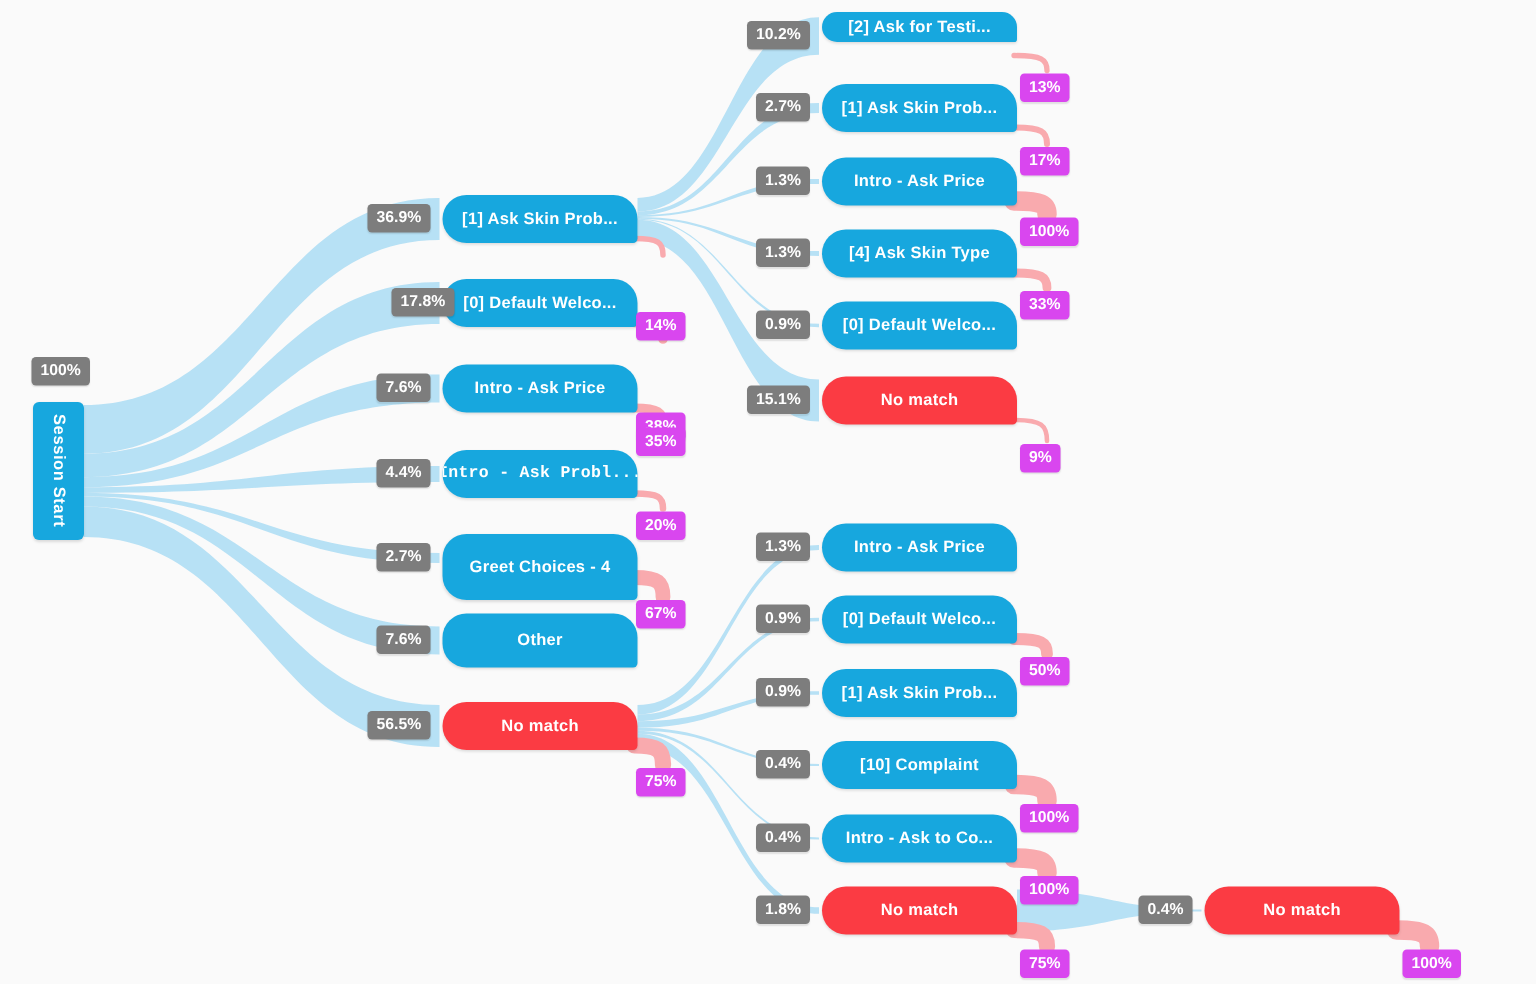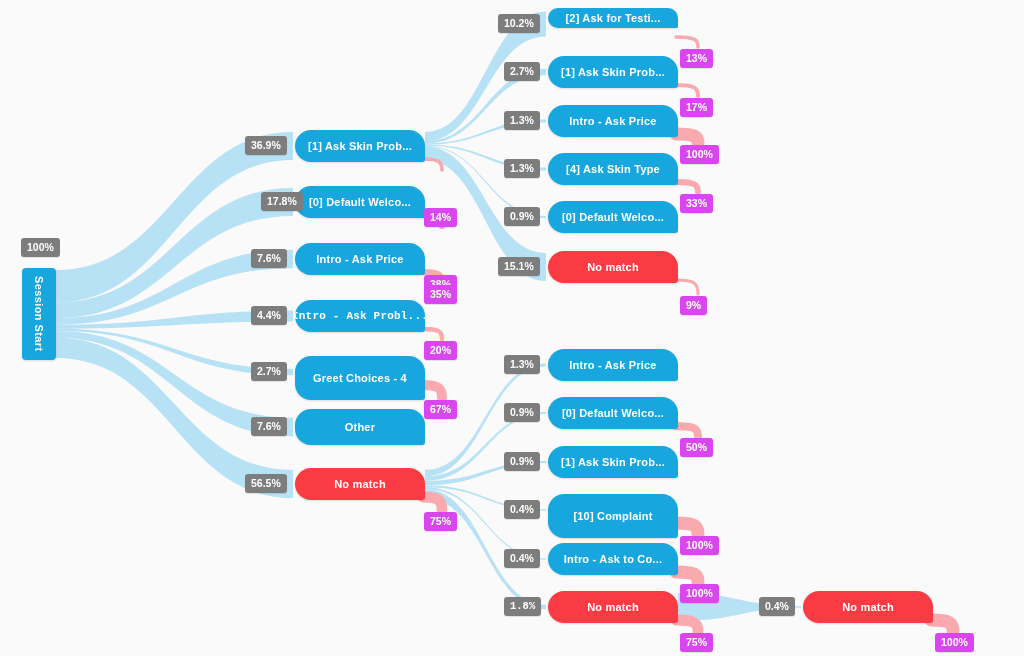--- a/index.html
+++ b/index.html
@@ -211,21 +211,21 @@
       </div>
       <div class="node blue tail" style="left: 548px; top: 349px; width: 130px; height: 32px;">
         <span>Intro - Ask Price</span>
       </div>
       <div class="node blue tail" style="left: 548px; top: 397px; width: 130px; height: 32px;">
         <span>[0] Default Welco...</span>
       </div>
       <div class="node blue tail" style="left: 548px; top: 446px; width: 130px; height: 32px;">
         <span>[1] Ask Skin Prob...</span>
       </div>
-      <div class="node blue tail" style="left: 548px; top: 494px; width: 130px; height: 44px;">
+      <div class="node blue tail" style="left: 548px; top: 494px; width: 130px; height: 32px;">
         <span>[10] Complaint</span>
       </div>
       <div class="node blue tail" style="left: 548px; top: 543px; width: 130px; height: 32px;">
         <span>Intro - Ask to Co...</span>
       </div>
       <div class="node red tail" style="left: 548px; top: 591px; width: 130px; height: 32px;">
         <span>No match</span>
       </div>
       <div class="node red tail" style="left: 803px; top: 591px; width: 130px; height: 32px;">
         <span>No match</span>
@@ -244,21 +244,21 @@
       <div class="badge" style="left: 504px; top: 62px;">2.7%</div>
       <div class="badge" style="left: 504px; top: 111px;">1.3%</div>
       <div class="badge" style="left: 504px; top: 159px;">1.3%</div>
       <div class="badge" style="left: 504px; top: 207px;">0.9%</div>
       <div class="badge" style="left: 498px; top: 257px;">15.1%</div>
       <div class="badge" style="left: 504px; top: 355px;">1.3%</div>
       <div class="badge" style="left: 504px; top: 403px;">0.9%</div>
       <div class="badge" style="left: 504px; top: 452px;">0.9%</div>
       <div class="badge" style="left: 504px; top: 500px;">0.4%</div>
       <div class="badge" style="left: 504px; top: 549px;">0.4%</div>
-      <div class="badge" style="left: 504px; top: 597px; font-family: Liberation Mono, monospace;">1.8%</div>
+      <div class="badge" style="left: 504px; top: 597px;">1.8%</div>
       <div class="badge" style="left: 759px; top: 597px;">0.4%</div>
       <div class="badge drop" style="left: 424px; top: 164px; margin-top: 44px;">14%</div>
       <div class="badge drop" style="left: 424px; top: 228px; margin-top: 47px;">38%</div>
       <div class="badge drop" style="left: 424px; top: 285px;">35%</div>
       <div class="badge drop" style="left: 424px; top: 341px;">20%</div>
       <div class="badge drop" style="left: 424px; top: 400px;">67%</div>
       <div class="badge drop" style="left: 424px; top: 512px;">75%</div>
       <div class="badge drop" style="left: 680px; top: 49px;">13%</div>
       <div class="badge drop" style="left: 680px; top: 98px;">17%</div>
       <div class="badge drop" style="left: 680px; top: 145px;">100%</div>

